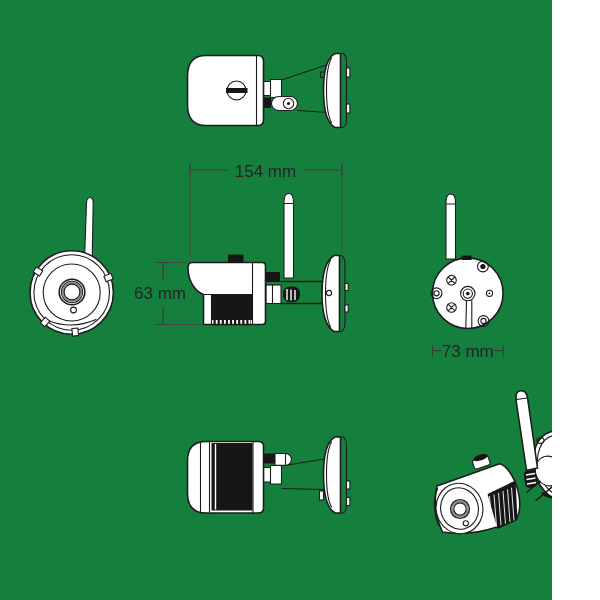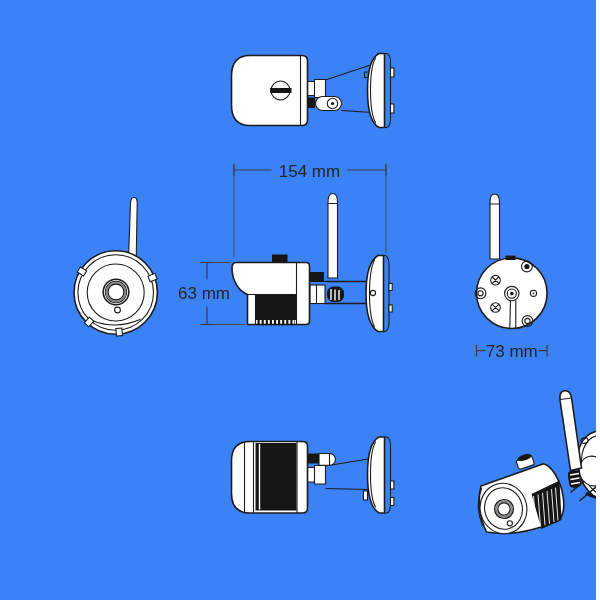--- a/index.html
+++ b/index.html
@@ -1,16 +1,16 @@
 <!DOCTYPE html>
 <html><head>
 <meta charset="utf-8">
 <style>
   html,body{margin:0;padding:0;background:#ffffff;}
-  .stage{position:relative;width:552px;height:600px;background:#3b82f6;overflow:hidden;padding-left:44px;}
+  .stage{position:relative;width:552px;height:600px;background:#15803d;overflow:hidden;}
   svg{display:block;}
   .o  {fill:none;stroke:#1c1c1c;stroke-width:1.6;stroke-linecap:round;stroke-linejoin:round;}
   .ow {fill:#ffffff;stroke:#1c1c1c;stroke-width:1.6;stroke-linejoin:round;}
   .t  {fill:none;stroke:#1c1c1c;stroke-width:1.1;stroke-linecap:round;}
   .tw {fill:#ffffff;stroke:#1c1c1c;stroke-width:1.1;}
   .k  {fill:#161616;stroke:none;}
   .dim{fill:none;stroke:#3c3c3c;stroke-width:1.2;stroke-linecap:butt;}
   .ext{fill:none;stroke:#4a4a4a;stroke-width:1.0;}
   .wl {fill:none;stroke:#ffffff;stroke-width:1.4;}
   .ring{fill:none;stroke:#8d8d8d;stroke-width:2.4;}

